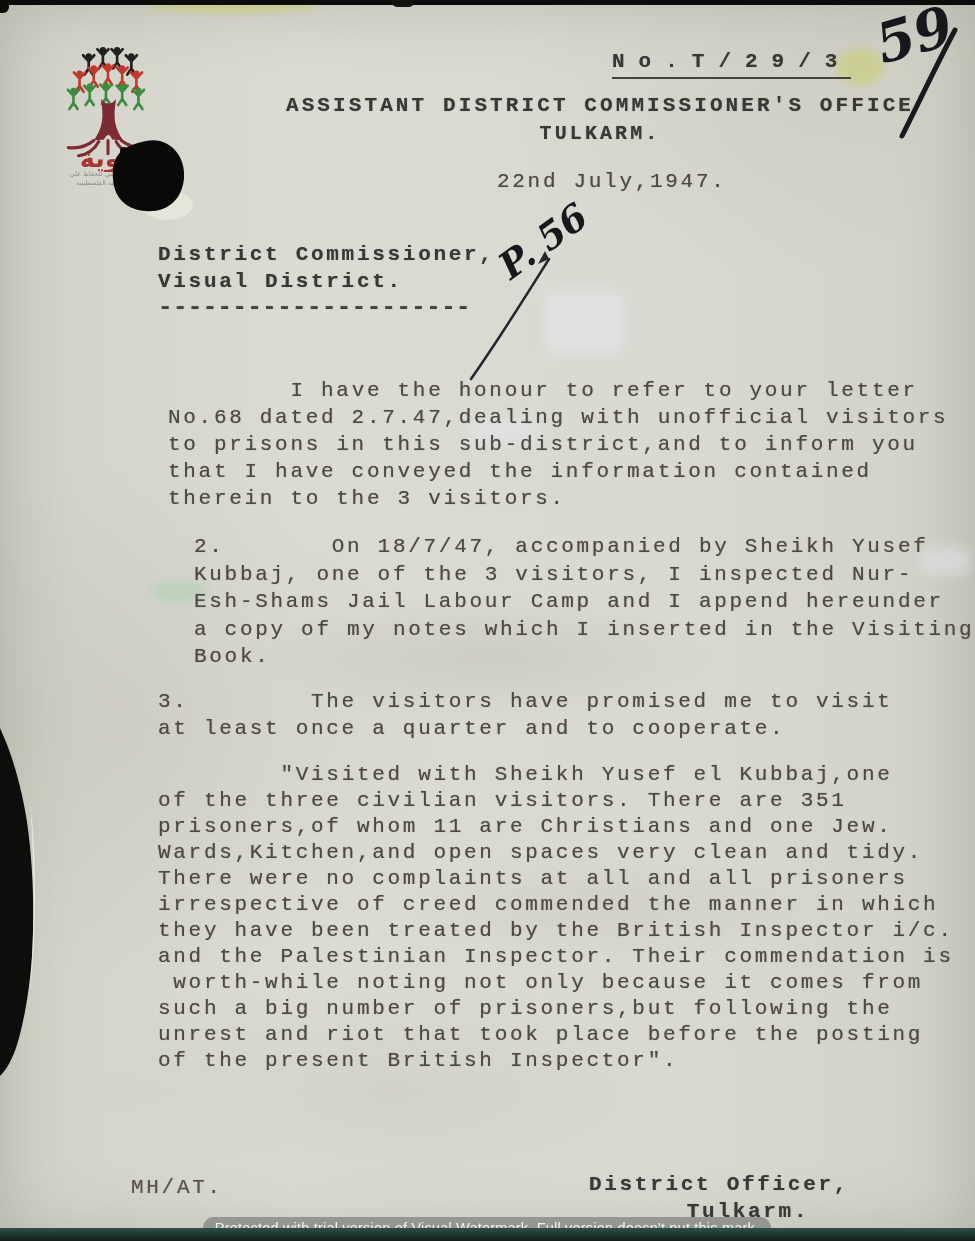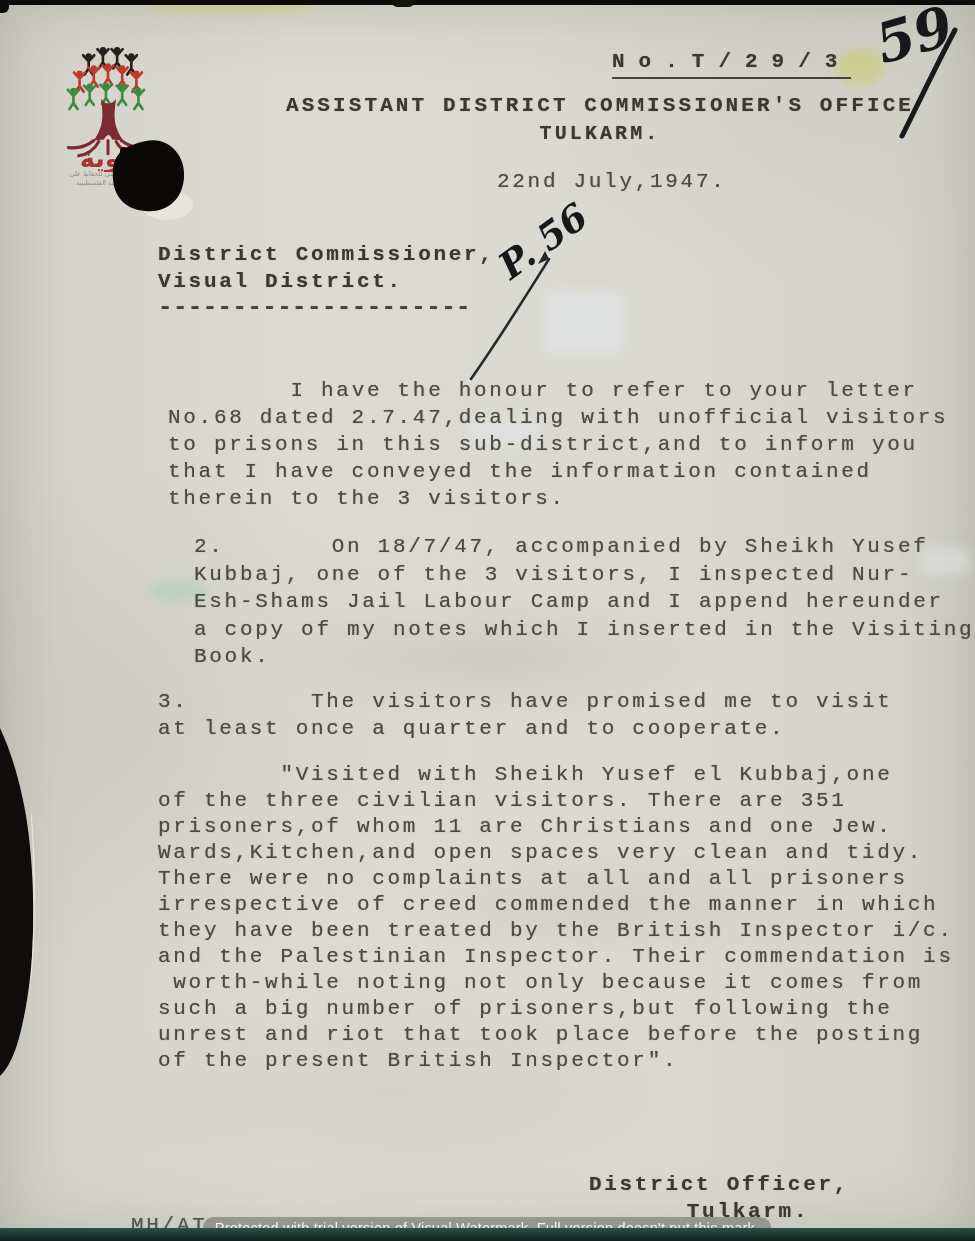--- a/index.html
+++ b/index.html
@@ -146,21 +146,21 @@
 Wards,Kitchen,and open spaces very clean and tidy.
 There were no complaints at all and all prisoners
 irrespective of creed commended the manner in which
 they have been treated by the British Inspector i/c.
 and the Palestinian Inspector. Their commendation is
  worth-while noting not only because it comes from
 such a big number of prisoners,but following the
 unrest and riot that took place before the posting
 of the present British Inspector".</div>
 
-  <div class="abs mono" style="left:131px;top:1174px;color:#57554e;margin-top:38px;">MH/AT.</div>
+  <div class="abs mono" style="left:131px;top:1174px;color:#57554e;">MH/AT.</div>
   <div class="abs" style="left:588px;top:1171px;width:262px;text-align:center;">
     <div class="mono hdr">District Officer,</div>
     <div class="mono hdr" style="margin-left:58px;">Tulkarm.</div>
   </div>
 
   <svg id="overlay" viewBox="0 0 975 1241">
 
     <ellipse cx="167" cy="205" rx="26" ry="15" fill="#e6e5da"></ellipse>
 
     <path d="M146,141 C168,136 186,155 184,178 C182,201 166,213 145,211 C123,209 111,194 113,170 C115,150 128,145 146,141 Z" fill="#0a0908"></path>

